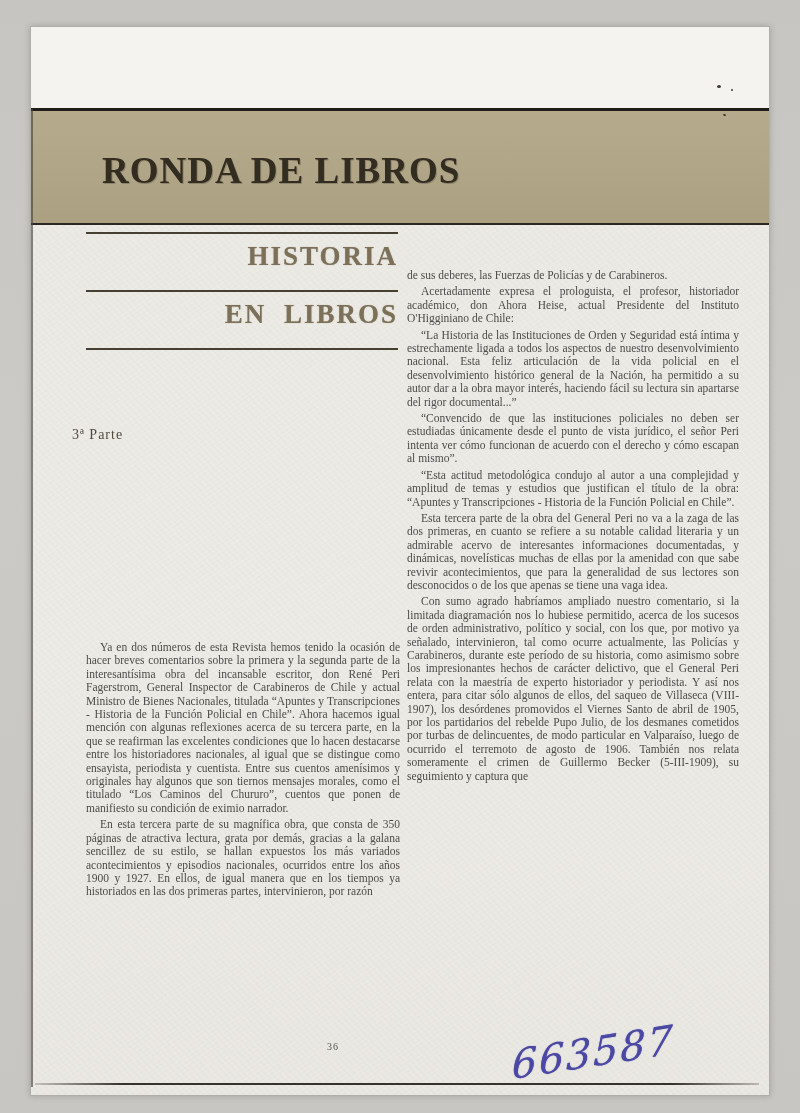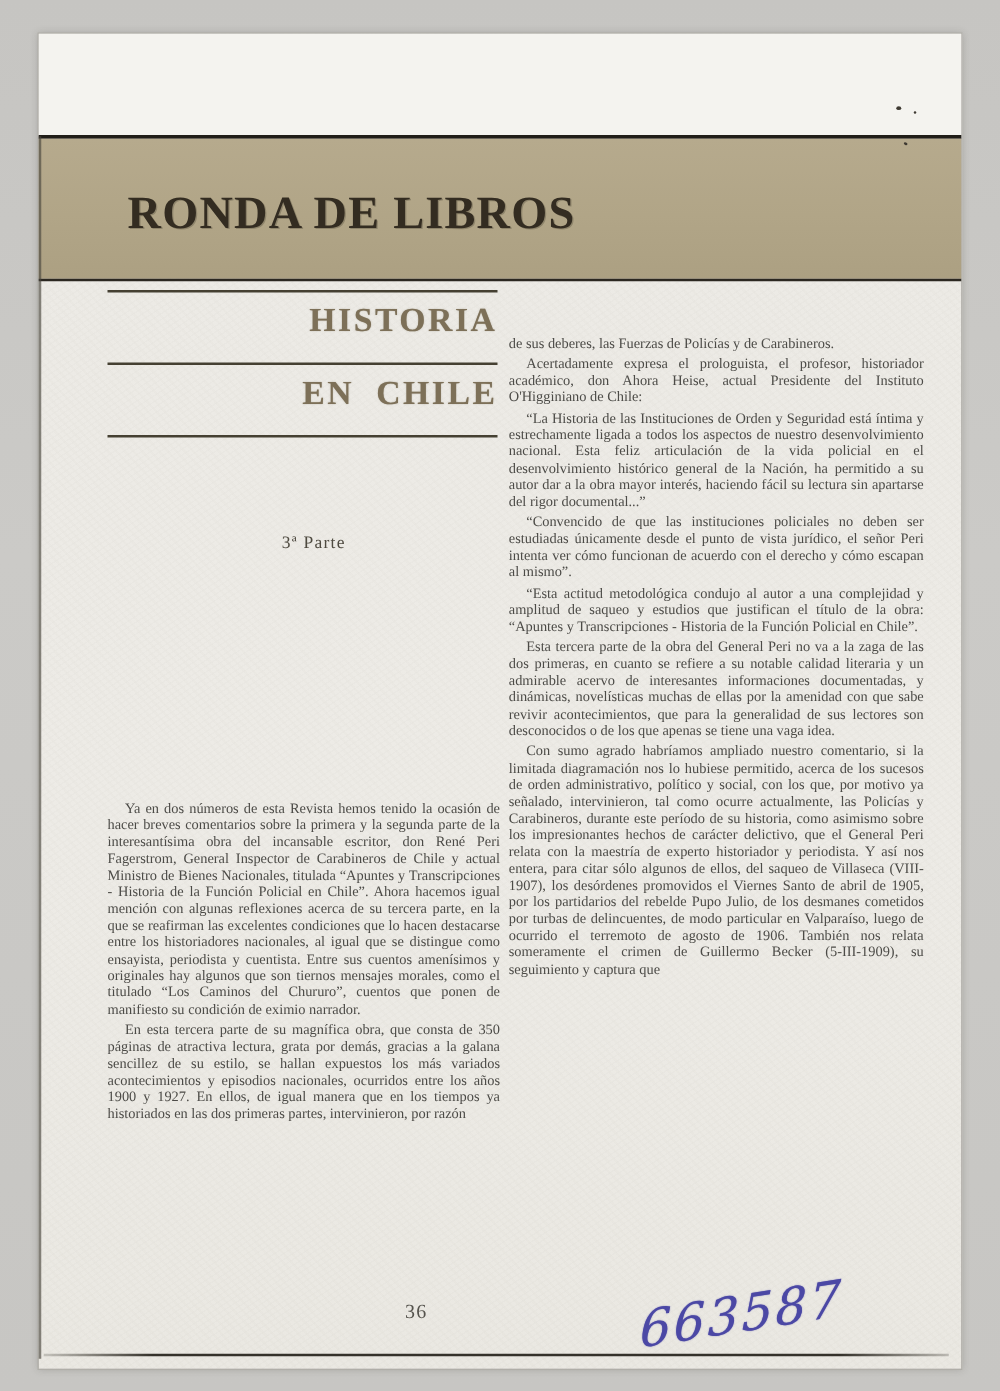--- a/index.html
+++ b/index.html
@@ -58,22 +58,22 @@
     border-bottom:2px solid #454032;
   }
   .title-line {
     border-top:2px solid #454032;
     height:58px; line-height:44px; text-align:right;
     font-family:"Liberation Serif", serif; font-weight:bold;
     font-size:27px; letter-spacing:2px; word-spacing:9px;
     color:#7d7058; text-shadow:0 0 1px rgba(110,98,75,.55);
   }
   .part-label {
-    position:absolute; left:64px; top:400px; width:312px;
-    text-align:center; font-size:14px; color:#4e4a40; letter-spacing:1px;
+    position:absolute; left:41px; top:400px; width:312px;
+    text-align:left; font-size:14px; color:#4e4a40; letter-spacing:1px;
   }
   .byline {
     position:absolute; left:55px; top:438px; width:312px;
     text-align:right; font-size:10.5px; line-height:13px; color:#5b574d;
     filter:blur(.3px);
   }
 
   
   .col {
     position:absolute; width:314px;
@@ -81,21 +81,21 @@
     color:#4c4b47; filter:blur(.35px);
   }
   .col-left  { left:55px;  top:614px; height:420px; }
   .col-right { left:376px; top:200px; width:332px; height:815px; }
   .para { text-indent:14px; margin:0 0 3px 0; }
   .col-right .para:first-child { text-indent:0;margin-top:42px; }
 
   
   .page-number {
     position:absolute; left:262px; top:1014px; width:80px; text-align:center;
-    font-size:16px; color:#55534d; letter-spacing:1px;
+    font-size:10px; color:#55534d; letter-spacing:1px;
   }
   .handwriting {
     position:absolute; left:480px; top:1002px;
     font-family:"DejaVu Serif", serif; font-style:italic;
     font-size:40px; letter-spacing:2px; color:#4b48a5;
     transform:rotate(-9deg) skewX(-10deg);
     text-shadow:0 0 1px rgba(70,66,160,.8);
     white-space:nowrap;
   }
   .bottom-rule {
@@ -116,37 +116,37 @@
 
     <div class="top-strip"></div>
     <div class="heavy-rule"></div>
 
     <div class="band">
       <div class="band-title">RONDA DE LIBROS</div>
     </div>
 
     <div class="title-block">
         <div class="title-line">HISTORIA</div>
-        <div class="title-line">EN CHILE</div>
+        <div class="title-line">EN LIBROS</div>
       </div>
 
     <div class="part-label">3ª Parte</div>
 
 
     <div class="col col-left">
         <div class="para">Ya en dos números de esta Revista hemos tenido la ocasión de hacer breves comentarios sobre la primera y la segunda parte de la interesantísima obra del incansable escritor, don René Peri Fagerstrom, General Inspector de Carabineros de Chile y actual Ministro de Bienes Nacionales, titulada “Apuntes y Transcripciones - Historia de la Función Policial en Chile”. Ahora hacemos igual mención con algunas reflexiones acerca de su tercera parte, en la que se reafirman las excelentes condiciones que lo hacen destacarse entre los historiadores nacionales, al igual que se distingue como ensayista, periodista y cuentista. Entre sus cuentos amenísimos y originales hay algunos que son tiernos mensajes morales, como el titulado “Los Caminos del Chururo”, cuentos que ponen de manifiesto su condición de eximio narrador.</div>
         <div class="para">En esta tercera parte de su magnífica obra, que consta de 350 páginas de atractiva lectura, grata por demás, gracias a la galana sencillez de su estilo, se hallan expuestos los más variados acontecimientos y episodios nacionales, ocurridos entre los años 1900 y 1927. En ellos, de igual manera que en los tiempos ya historiados en las dos primeras partes, intervinieron, por razón</div>
       </div>
 
     <div class="col col-right">
         <div class="para">de sus deberes, las Fuerzas de Policías y de Carabineros.</div>
         <div class="para">Acertadamente expresa el prologuista, el profesor, historiador académico, don Ahora Heise, actual Presidente del Instituto O'Higginiano de Chile:</div>
         <div class="para">“La Historia de las Instituciones de Orden y Seguridad está íntima y estrechamente ligada a todos los aspectos de nuestro desenvolvimiento nacional. Esta feliz articulación de la vida policial en el desenvolvimiento histórico general de la Nación, ha permitido a su autor dar a la obra mayor interés, haciendo fácil su lectura sin apartarse del rigor documental...”</div>
         <div class="para">“Convencido de que las instituciones policiales no deben ser estudiadas únicamente desde el punto de vista jurídico, el señor Peri intenta ver cómo funcionan de acuerdo con el derecho y cómo escapan al mismo”.</div>
-        <div class="para">“Esta actitud metodológica condujo al autor a una complejidad y amplitud de saqueo y estudios que justifican el título de la obra: “Apuntes y Transcripciones - Historia de la Función Policial en Chile”.</div>
+        <div class="para">“Esta actitud metodológica condujo al autor a una complejidad y amplitud de temas y estudios que justifican el título de la obra: “Apuntes y Transcripciones - Historia de la Función Policial en Chile”.</div>
         <div class="para">Esta tercera parte de la obra del General Peri no va a la zaga de las dos primeras, en cuanto se refiere a su notable calidad literaria y un admirable acervo de interesantes informaciones documentadas, y dinámicas, novelísticas muchas de ellas por la amenidad con que sabe revivir acontecimientos, que para la generalidad de sus lectores son desconocidos o de los que apenas se tiene una vaga idea.</div>
         <div class="para">Con sumo agrado habríamos ampliado nuestro comentario, si la limitada diagramación nos lo hubiese permitido, acerca de los sucesos de orden administrativo, político y social, con los que, por motivo ya señalado, intervinieron, tal como ocurre actualmente, las Policías y Carabineros, durante este período de su historia, como asimismo sobre los impresionantes hechos de carácter delictivo, que el General Peri relata con la maestría de experto historiador y periodista. Y así nos entera, para citar sólo algunos de ellos, del saqueo de Villaseca (VIII-1907), los desórdenes promovidos el Viernes Santo de abril de 1905, por los partidarios del rebelde Pupo Julio, de los desmanes cometidos por turbas de delincuentes, de modo particular en Valparaíso, luego de ocurrido el terremoto de agosto de 1906. También nos relata someramente el crimen de Guillermo Becker (5-III-1909), su seguimiento y captura que</div>
       </div>
 
     <div class="page-number">36</div>
 
     <div class="handwriting">663587</div>
 
     <div class="bottom-rule"></div>
 

